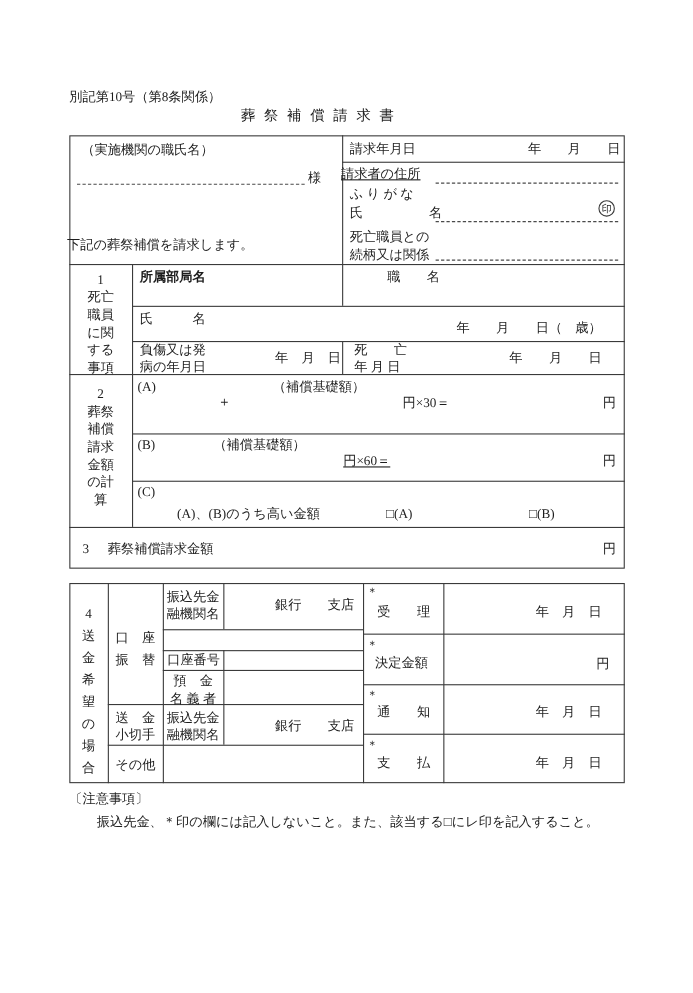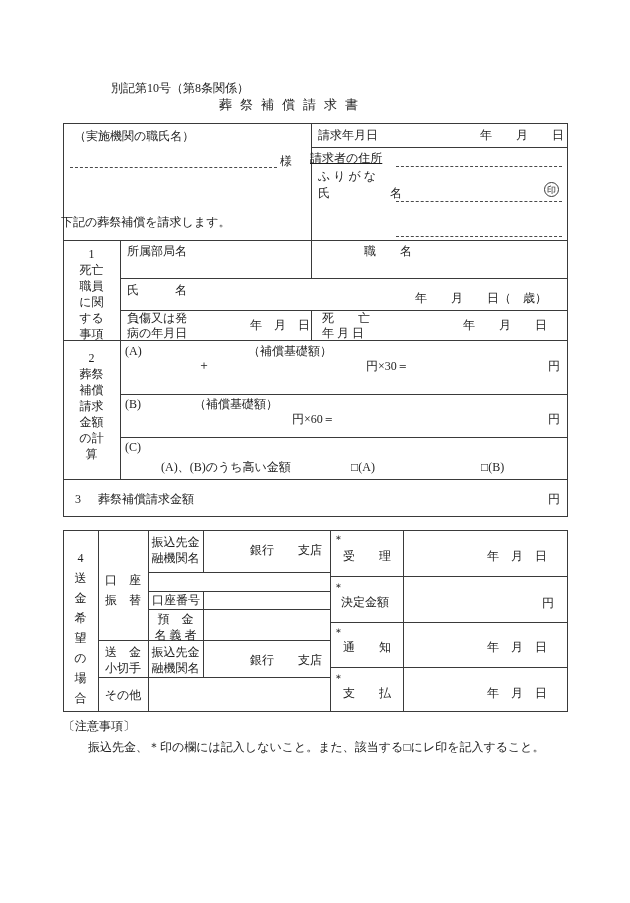--- a/index.html
+++ b/index.html
@@ -14,21 +14,21 @@
   .seal{position:absolute;width:15px;height:15px;border:1px solid #3a3a3a;border-radius:50%;
         font-size:9px;line-height:15px;text-align:center;box-sizing:border-box;}
   .title{position:absolute;font-size:13px;letter-spacing:8px;line-height:15px;}
   .small{font-size:11px;}
 </style>
 </head>
 <body>
 
 <div class="page">
 
-  <span class="t" style="left:63px;top:81px;margin-left:48px;">別記第10号（第8条関係）</span>
+  <span class="t" style="left:63px;top:81px;">別記第10号（第8条関係）</span>
   <span class="title" style="left:219px;top:97px;">葬祭補償請求書</span>
 
   <div class="box" style="left:63px;top:123px;width:505px;height:394px;"></div>
 
   <i class="vl" style="left:311px;top:123px;height:155px;"></i>
   <i class="vl" style="left:311px;top:310px;height:30px;"></i>
   <i class="vl" style="left:120px;top:240px;height:239px;"></i>
   <i class="hl" style="left:311px;top:147px;width:257px;"></i>
   <i class="hl" style="left:63px;top:240px;width:505px;"></i>
   <i class="hl" style="left:120px;top:278px;width:448px;"></i>
@@ -44,30 +44,32 @@
   <span class="t" style="left:61px;top:215px;">下記の葬祭補償を請求します。</span>
 
   <span class="t" style="left:318px;top:128px;">請求年月日</span>
   <span class="t" style="left:480px;top:128px;">年　　月　　日</span>
   <span class="t" style="left:310px;top:151px;text-decoration:underline;">請求者の住所</span>
   <i class="dash" style="left:396px;top:166px;width:166px;"></i>
   <span class="t" style="left:318px;top:169px;">ふ り が な</span>
   <span class="t" style="left:318px;top:186px;">氏　　　　　名</span>
   <i class="dash" style="left:396px;top:201px;width:166px;"></i>
   <span class="seal" style="left:544px;top:182px;">印</span>
+  <span class="t" style="left:318px;top:207px;line-height:16px;">死亡職員との
+続柄又は関係</span>
   <i class="dash" style="left:396px;top:236px;width:166px;"></i>
 
   <span class="t c" style="left:63px;top:246px;width:57px;line-height:16px;">1
 死亡
 職員
 に関
 する
 事項</span>
-  <span class="t" style="left:127px;top:244px;">所属部局名</span>
-  <span class="t" style="left:334px;top:244px;padding-left:30px;">職　　名</span>
+  <span class="t" style="left:127px;top:244px;font-weight:bold;">所属部局名</span>
+  <span class="t" style="left:322px;top:244px;padding-left:30px;">職　　名</span>
   <span class="t" style="left:127px;top:283px;">氏　　　名</span>
   <span class="t" style="left:415px;top:291px;">年　　月　　日（　歳）</span>
   <span class="t" style="left:127px;top:311px;">負傷又は発
 病の年月日</span>
   <span class="t" style="left:250px;top:318px;">年　月　日</span>
   <span class="t" style="left:322px;top:311px;">死　　亡
 年 月 日</span>
   <span class="t" style="left:463px;top:318px;">年　　月　　日</span>
 
   <span class="t c" style="left:63px;top:350px;width:57px;line-height:16px;">2
@@ -77,21 +79,21 @@
 金額
 の計
 算</span>
   <span class="t" style="left:125px;top:344px;">(A)</span>
   <span class="t" style="left:248px;top:344px;">（補償基礎額）</span>
   <span class="t" style="left:198px;top:358px;">＋</span>
   <span class="t" style="left:366px;top:359px;">円×30＝</span>
   <span class="t" style="left:548px;top:359px;">円</span>
   <span class="t" style="left:125px;top:397px;">(B)</span>
   <span class="t" style="left:194px;top:397px;">（補償基礎額）</span>
-  <span class="t" style="left:292px;top:412px;">円×60＝</span>
+  <span class="t" style="left:312px;top:412px;text-decoration:underline;">円×60＝</span>
   <span class="t" style="left:548px;top:412px;">円</span>
   <span class="t" style="left:125px;top:440px;">(C)</span>
   <span class="t" style="left:161px;top:460px;">(A)、(B)のうち高い金額</span>
   <span class="t" style="left:351px;top:460px;">□(A)</span>
   <span class="t" style="left:481px;top:460px;">□(B)</span>
 
   <span class="t" style="left:75px;top:492px;">3</span>
   <span class="t" style="left:98px;top:492px;">葬祭補償請求金額</span>
   <span class="t" style="left:548px;top:492px;">円</span>
 

